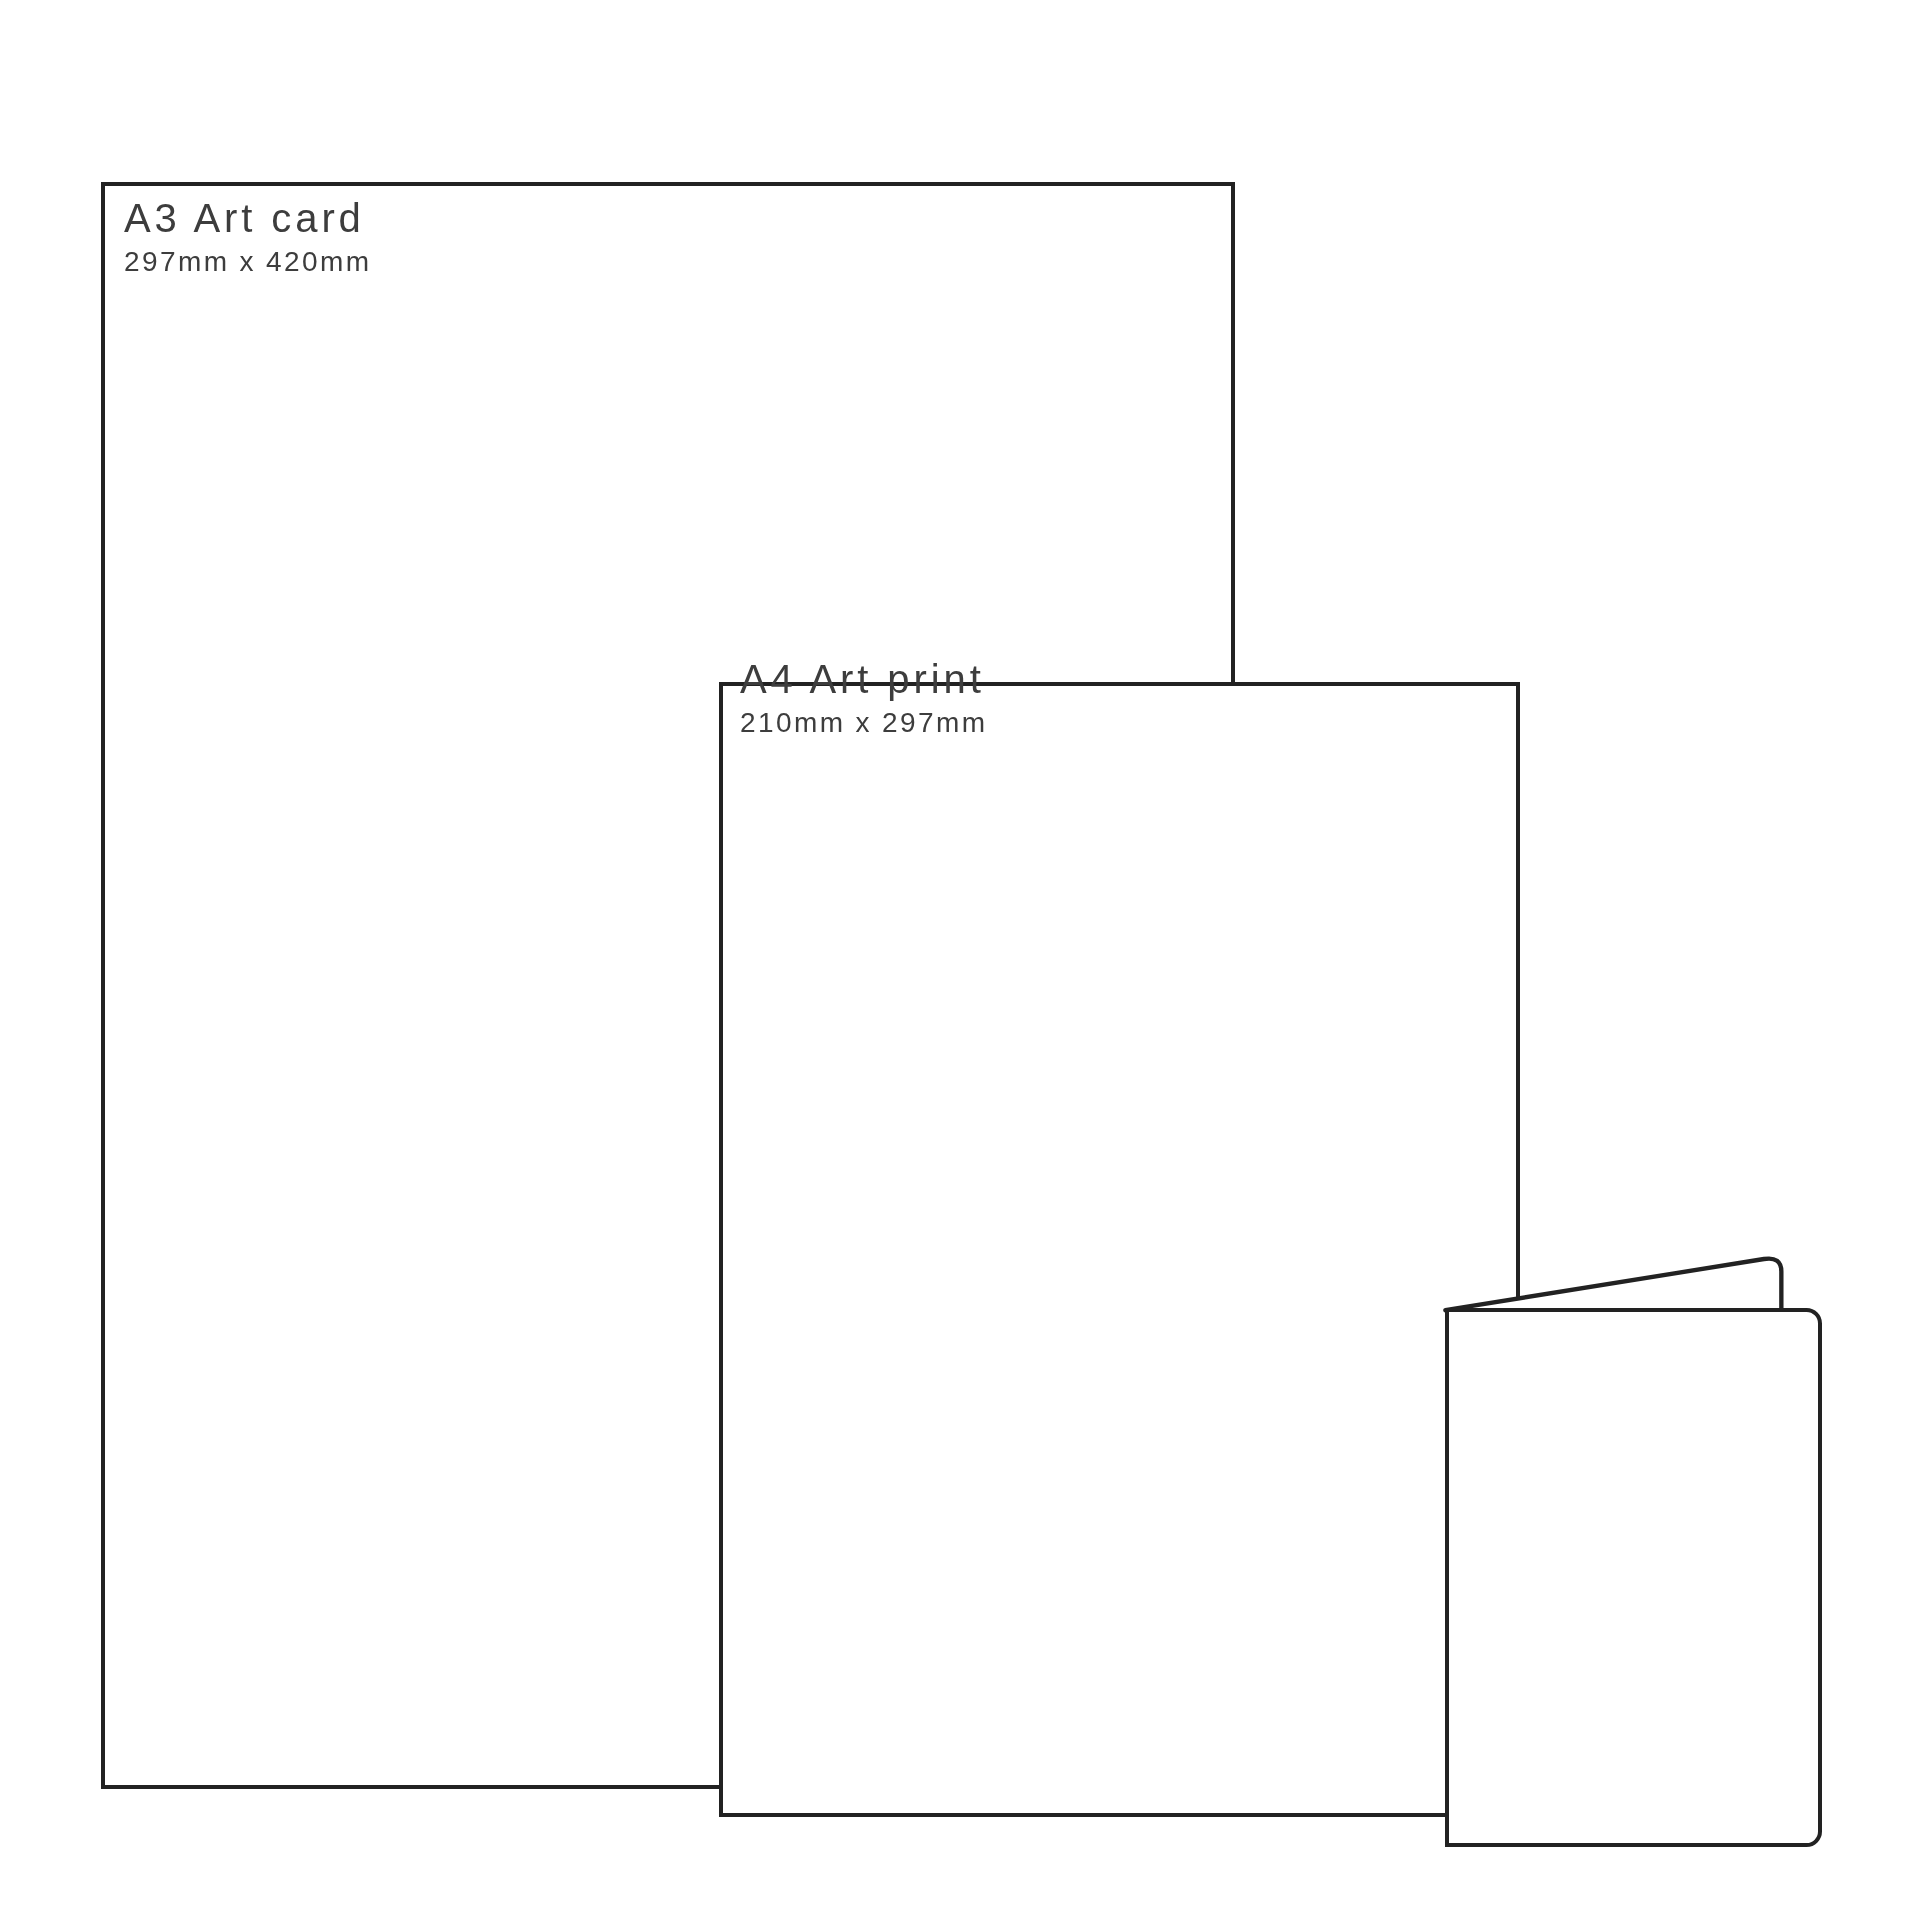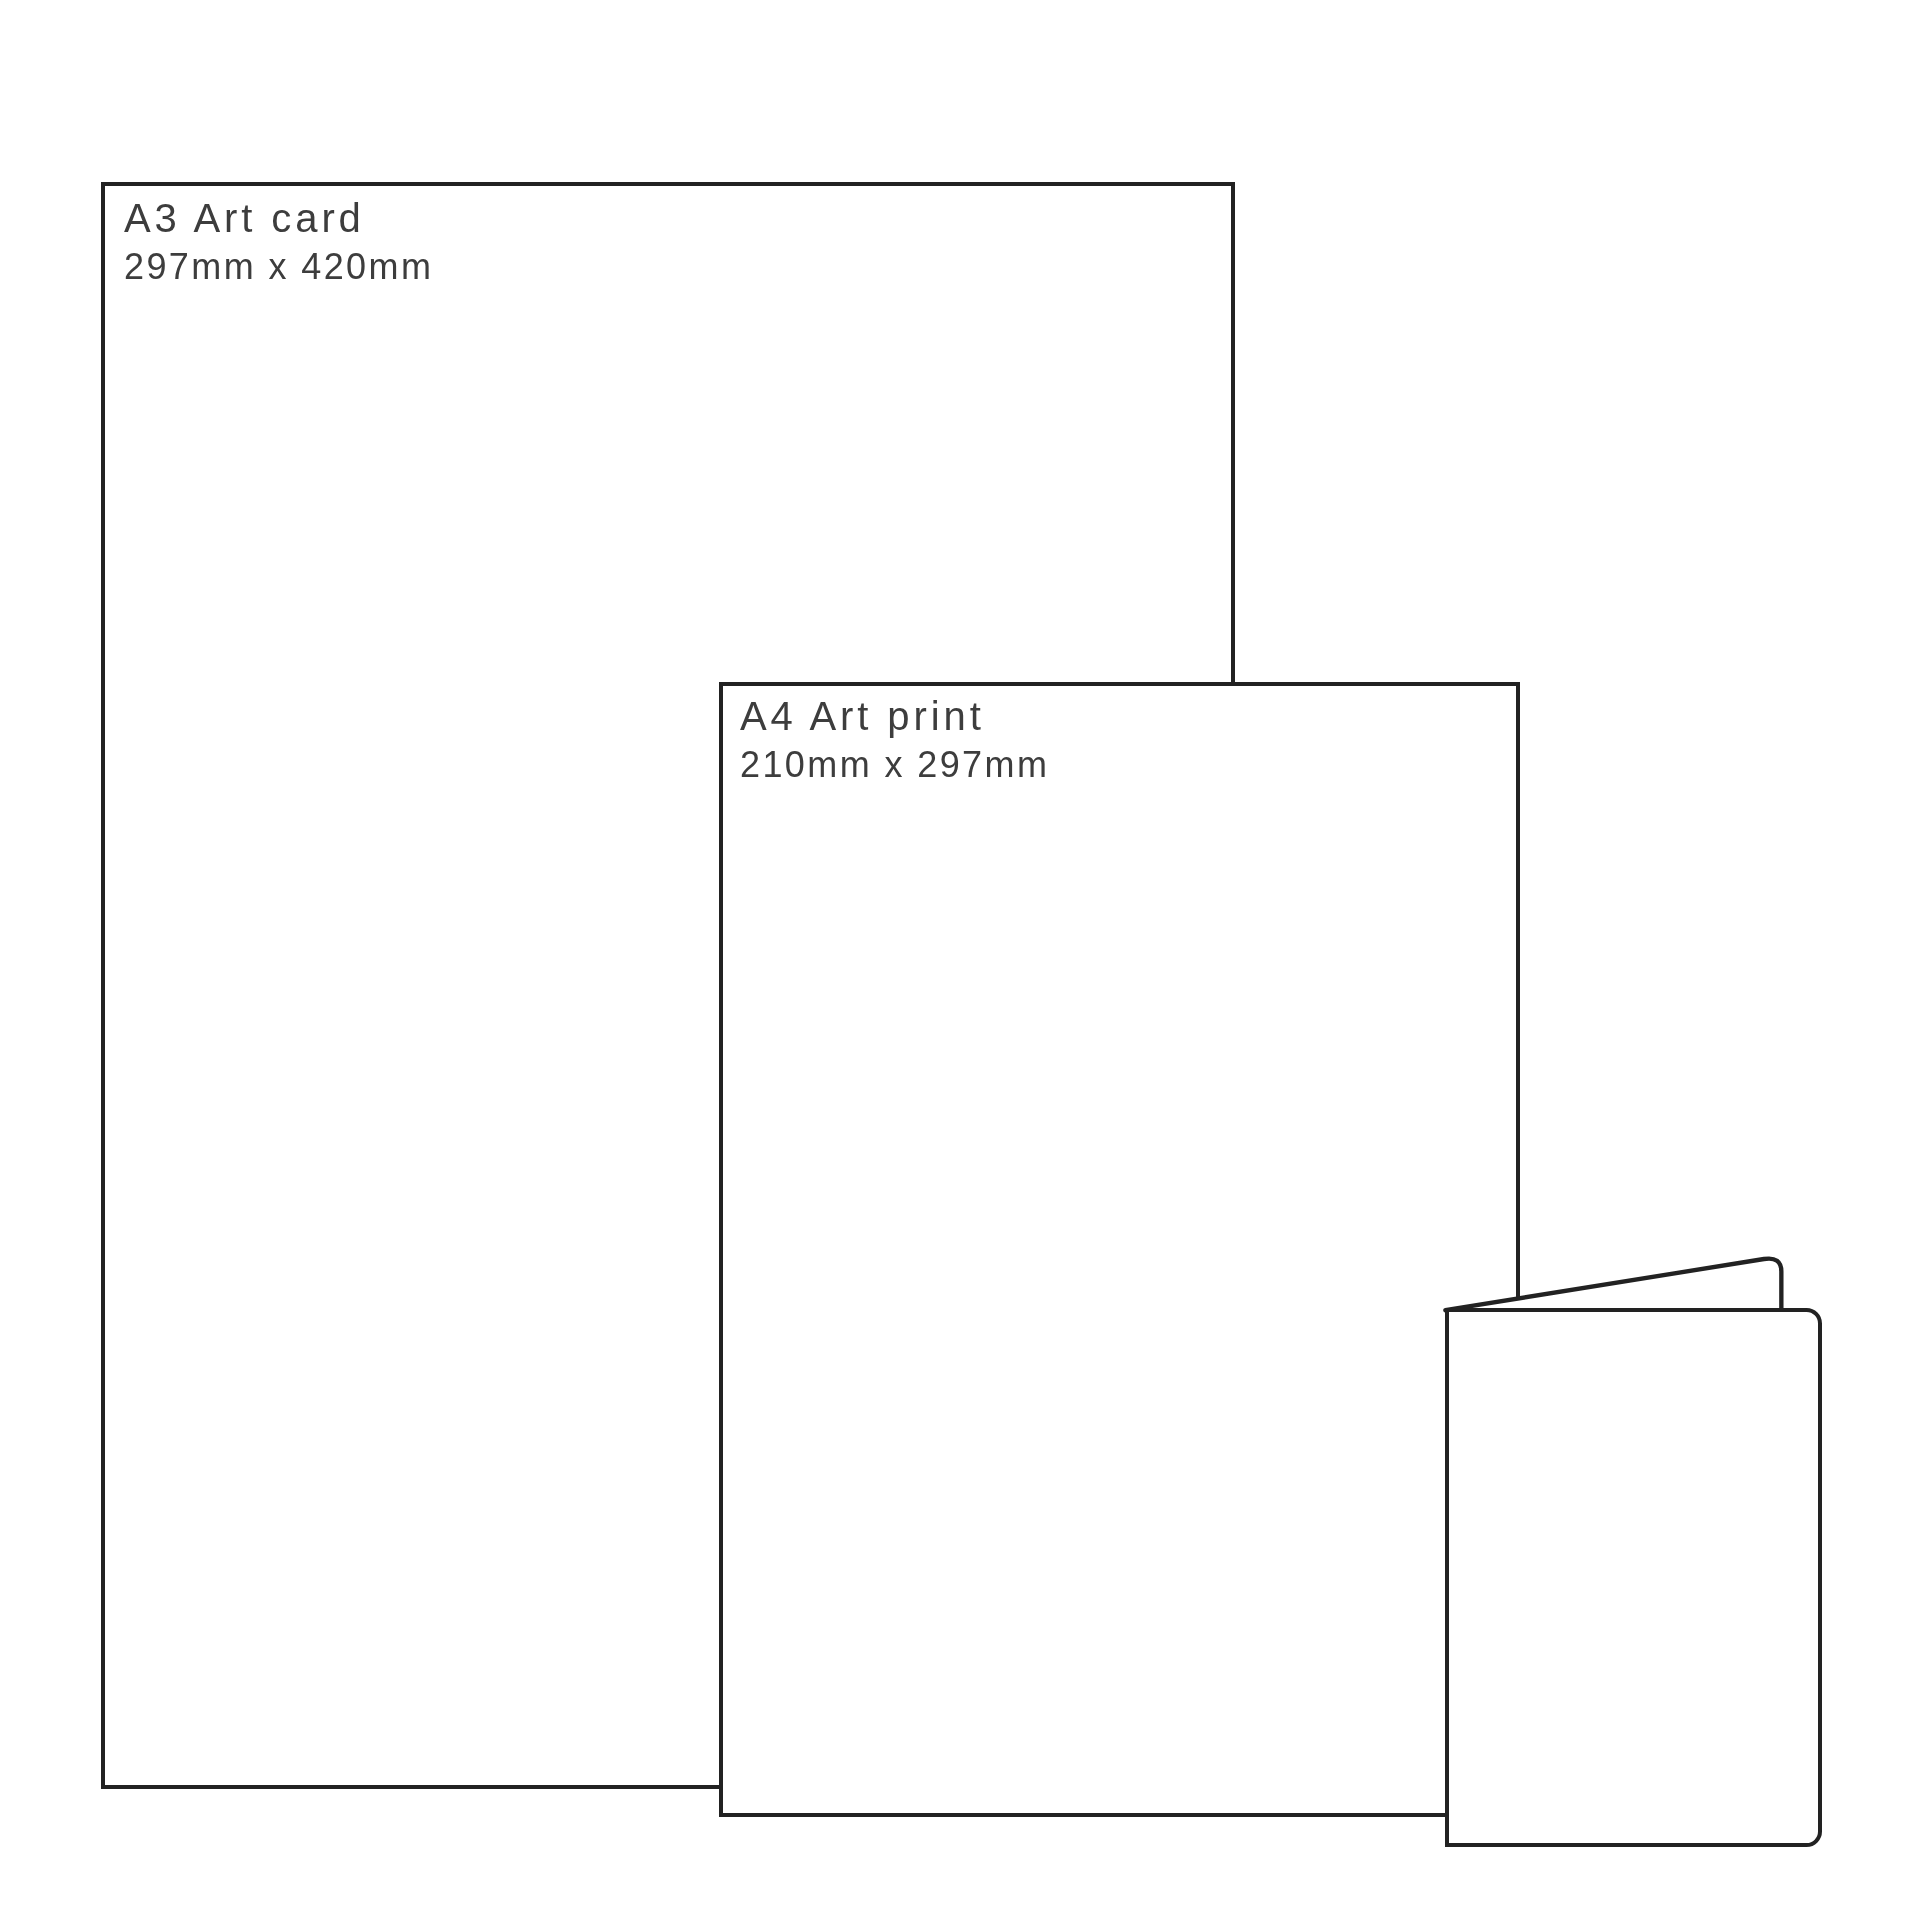--- a/index.html
+++ b/index.html
@@ -58,27 +58,27 @@
     font-weight: 300;
     z-index: 5;
     white-space: nowrap;
   }
   .label .title {
     font-size: 40px;
     letter-spacing: 3.9px;
     line-height: 1.1;
   }
   .label .dims {
-    font-size: 36px;
+    font-size: 28px;
     letter-spacing: 2.4px;
     line-height: 1.15;
     margin-top: 5.8px;
   }
   .label-a3   { left: 124px;  top: 196px;  }
-  .label-a4   { left: 740px;  top: 694px;  }
+  .label-a4   { left: 740px;  top: 657px;  }
   .label-card { left: 1466px; top: 1323px; }
 </style>
 </head>
 <body>
 
 <div class="canvas">
 
   <div class="size-box box-a3"></div>
 
   <div class="size-box box-a4"></div>

